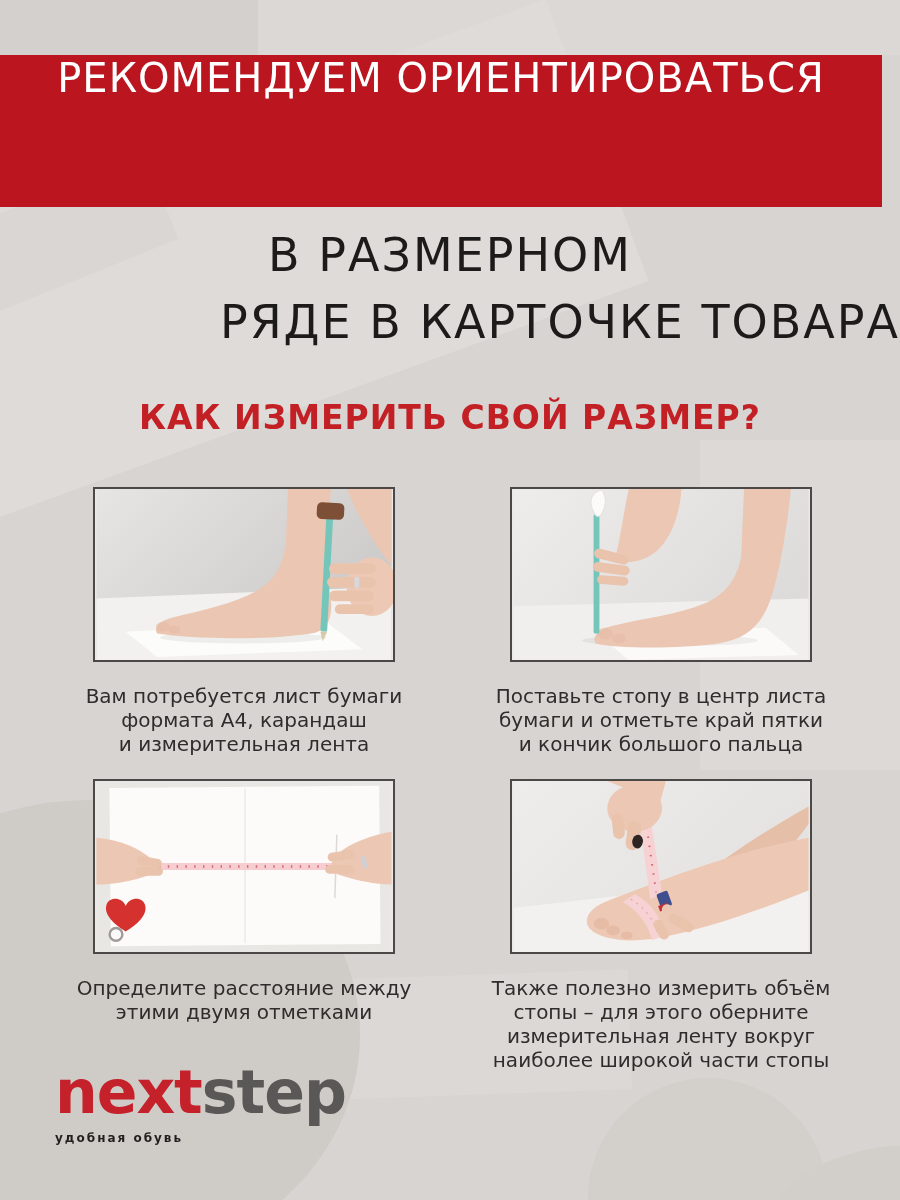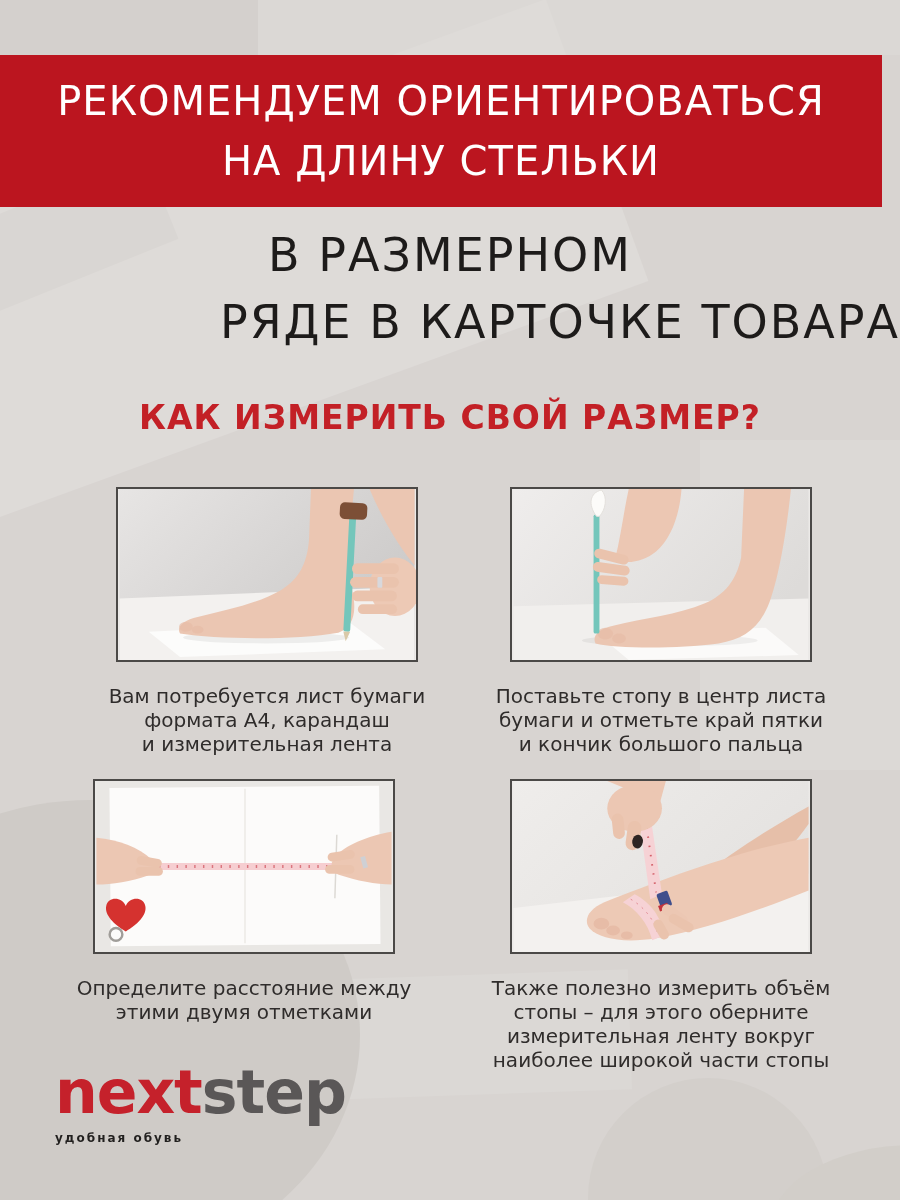--- a/index.html
+++ b/index.html
@@ -16,33 +16,33 @@
   .rect-right{left:700px;top:440px;width:200px;height:330px;background:#dcd9d6;}
   .rect-right2{left:300px;top:975px;width:330px;height:120px;background:#dbd8d5;transform:rotate(-2deg);}
   .blob-left{left:-180px;top:800px;width:540px;height:470px;background:#cfcbc7;border-radius:50%;}
   .blob-bottom{left:588px;top:1078px;width:240px;height:240px;background:#d3cfcb;border-radius:50% 50% 0 0;}
   .blob-bottom-right{left:770px;top:1145px;width:240px;height:140px;background:#d2cec9;border-radius:60% 0 0 0;}
   .tri-left{left:-60px;top:195px;width:230px;height:90px;background:#d9d6d3;transform:rotate(-22deg);}
   
   .banner{
     position:absolute;left:0;top:55px;width:882px;height:152px;
     background:var(--banner_red,#bb151f);
-    display:flex;flex-direction:column;align-items:center;justify-content:center;gap:14px;
+    display:flex;flex-direction:column;align-items:center;justify-content:space-between;gap:14px;
     color:#ffffff;font-size:40px;font-weight:500;letter-spacing:1px;white-space:nowrap;
   }
   
   .h-line{position:absolute;left:0;width:900px;text-align:center;color:var(--heading_dark,#1d1b1a);
     font-size:46px;font-weight:500;letter-spacing:2px;line-height:1;white-space:nowrap;}
   .h-line1{top:232px;}
   .h-line2{top:299px;text-align:right;}
   .subheading{position:absolute;left:0;top:401px;width:900px;text-align:center;
     color:var(--accent_red,#c32026);font-size:33px;font-weight:600;letter-spacing:1px;line-height:1;white-space:nowrap;}
   
   .step{position:absolute;width:302px;}
-  .step-1{left:93px;top:487px;margin-left:23px;}
+  .step-1{left:93px;top:487px;}
   .step-2{left:510px;top:487px;border-radius:21px;}
   .step-3{left:93px;top:779px;}
   .step-4{left:510px;top:779px;}
   .photo{
     width:302px;height:175px;border:2px solid #4b4947;box-sizing:border-box;
     background:#eceae8;overflow:hidden;
   }
   .photo svg{display:block;width:100%;height:100%;}
   .caption{
     position:absolute;left:-39px;top:197px;width:380px;text-align:center;
@@ -66,21 +66,20 @@
   <div class="decor band-diag"></div>
   <div class="decor tri-left"></div>
   <div class="decor rect-right"></div>
   <div class="decor rect-right2"></div>
   <div class="decor blob-left"></div>
   <div class="decor blob-bottom"></div>
   <div class="decor blob-bottom-right"></div>
 
   <div class="banner">
     <div>РЕКОМЕНДУЕМ ОРИЕНТИРОВАТЬСЯ</div>
-    <div>НА ДЛИНУ СТЕЛЬКИ</div>
   </div>
 
   <div class="h-line h-line1">В РАЗМЕРНОМ</div>
   <div class="h-line h-line2">РЯДЕ В КАРТОЧКЕ ТОВАРА</div>
   <div class="subheading">КАК ИЗМЕРИТЬ СВОЙ РАЗМЕР?</div>
 
   <div class="step step-1">
     <div class="photo">
       <svg viewBox="0 0 302 175">
         <defs>

